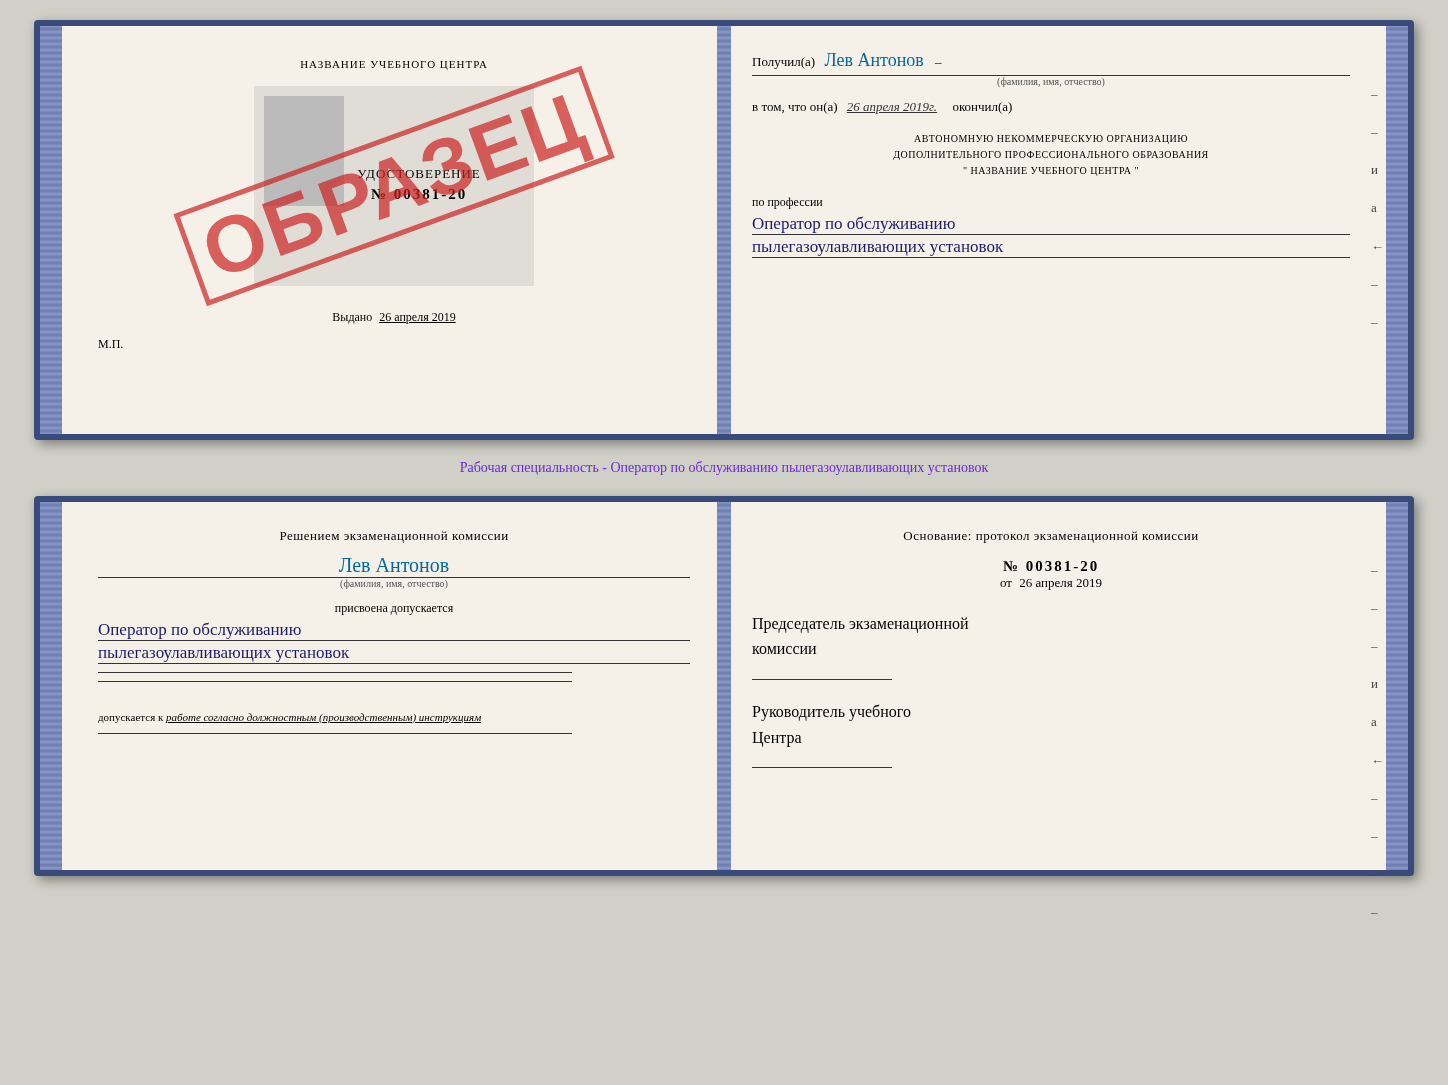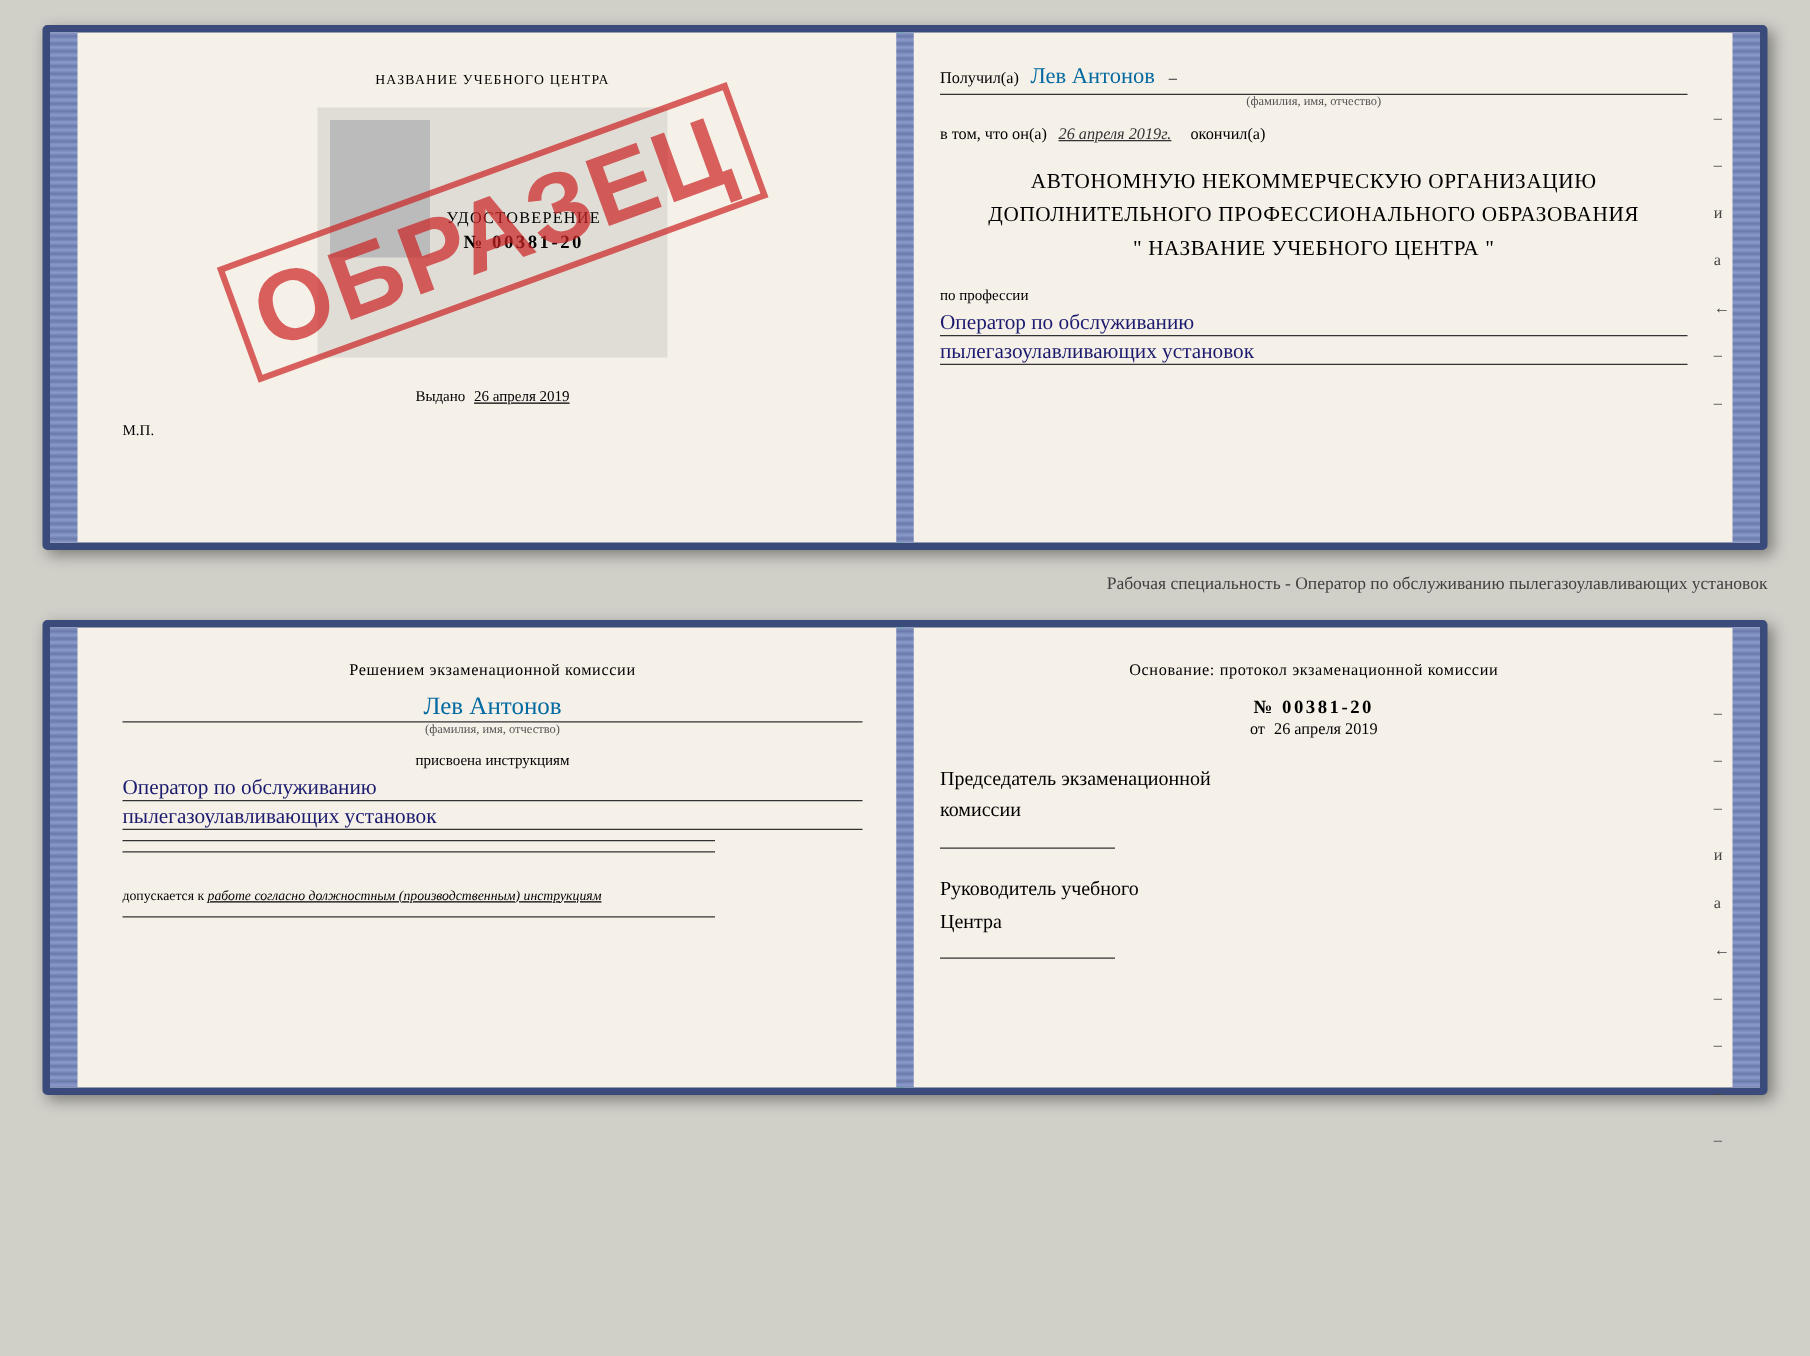--- a/index.html
+++ b/index.html
@@ -163,21 +163,21 @@
     }
 
     .date-handwritten {
       font-style: italic;
       font-size: 13px;
       color: #333;
       text-decoration: underline;
     }
 
     .org-block {
-      font-size: 17px;
+      font-size: 10px;
       letter-spacing: 0.5px;
       text-transform: uppercase;
       text-align: center;
       line-height: 1.6;
       margin-bottom: 16px;
     }
 
     .profession-label {
       font-size: 12px;
       margin-bottom: 4px;
@@ -188,23 +188,23 @@
       font-size: 17px;
       color: #1a1a6e;
       border-bottom: 1px solid #333;
       display: block;
       margin-bottom: 2px;
     }
 
     
     .middle-label {
       width: 1380px;
-      text-align: right;
+      text-align: center;
       font-size: 14px;
-      color: #404040;
+      color: #6d28d9;
       padding: 4px 0;
     }
 
     
     .cert-bottom {
       height: 380px;
     }
 
     .bottom-left-content {
       padding-left: 30px;
@@ -384,21 +384,21 @@
     <div class="bottom-left-content">
       <div class="commission-text">
         <span>Решением экзаменационной комиссии</span>
       </div>
 
       <div class="fio-block">
         <div class="handwritten" style="font-size:20px;">Лев Антонов</div>
         <div class="fio-label">(фамилия, имя, отчество)</div>
       </div>
 
-      <div class="qual-label">присвоена инструкциям</div>
+      <div class="qual-label">присвоена допускается</div>
       <span class="qual-handwritten">Оператор по обслуживанию</span>
       <span class="qual-handwritten">пылегазоулавливающих установок</span>
 
       <div style="border-bottom:1px solid #333; width:80%; margin: 8px 0;"></div>
       <div style="border-bottom:1px solid #333; width:80%; margin: 8px 0;"></div>
 
       <div class="allow-label">
         <span>допускается к</span>
         <span class="allow-italic">работе согласно должностным (производственным) инструкциям</span>
       </div>

